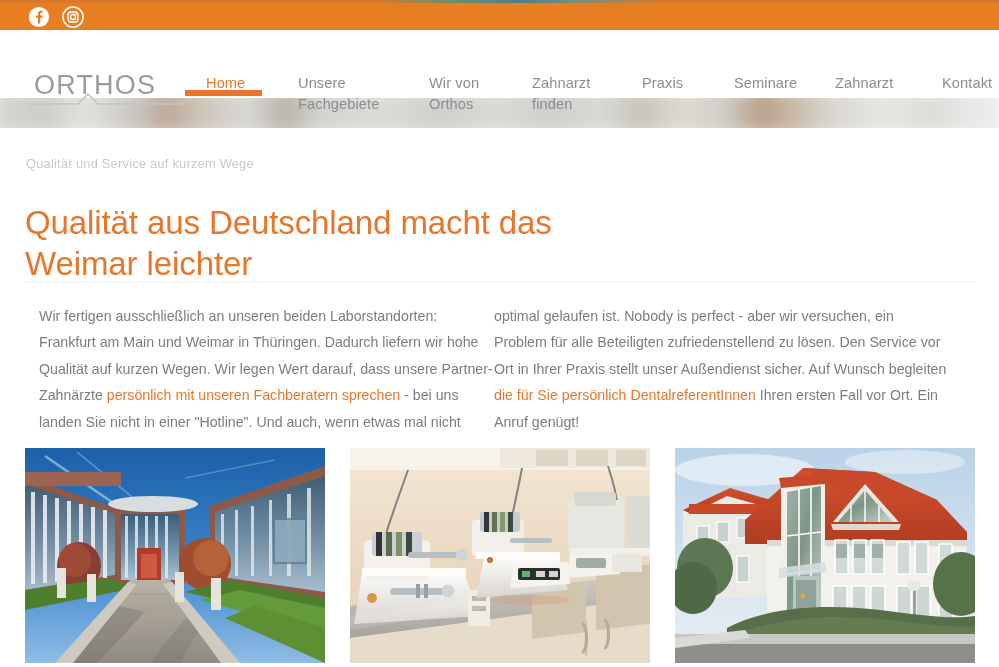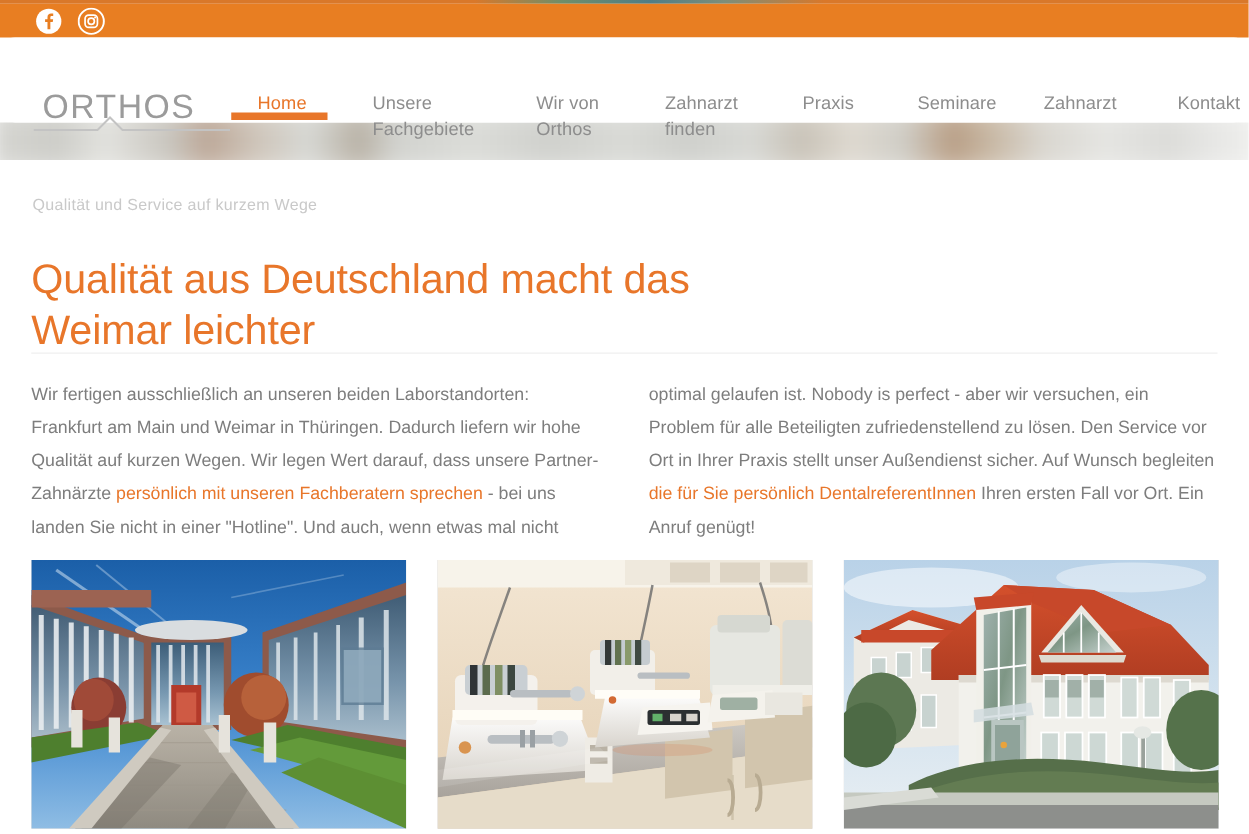--- a/index.html
+++ b/index.html
@@ -118,23 +118,23 @@
     color: #e8762a; font-weight: 400;
     letter-spacing: -.1px;
   }
 
   .divider {
     position: absolute; left: 25px; top: 154px;
     width: 949px; height: 1px; background: #f0f0f0;
   }
 
   .cols {
-    position: absolute; left: 25px; top: 175px;
+    position: absolute; left: 39px; top: 175px;
     width: 949px;
-    display: flex; gap: 39px;
+    display: flex; 
   }
   .col {
     width: 455px;
     font-size: 14.2px;
     line-height: 26.4px;
     color: #7d7d7d;
   }
   .col a { color: #e8762a; text-decoration: none; }
 
   

